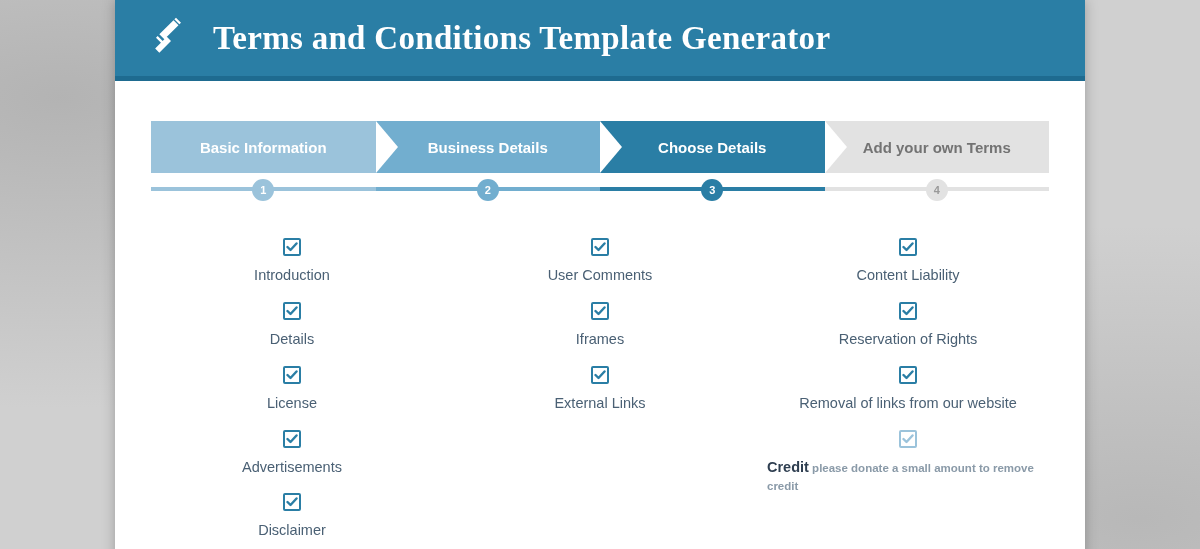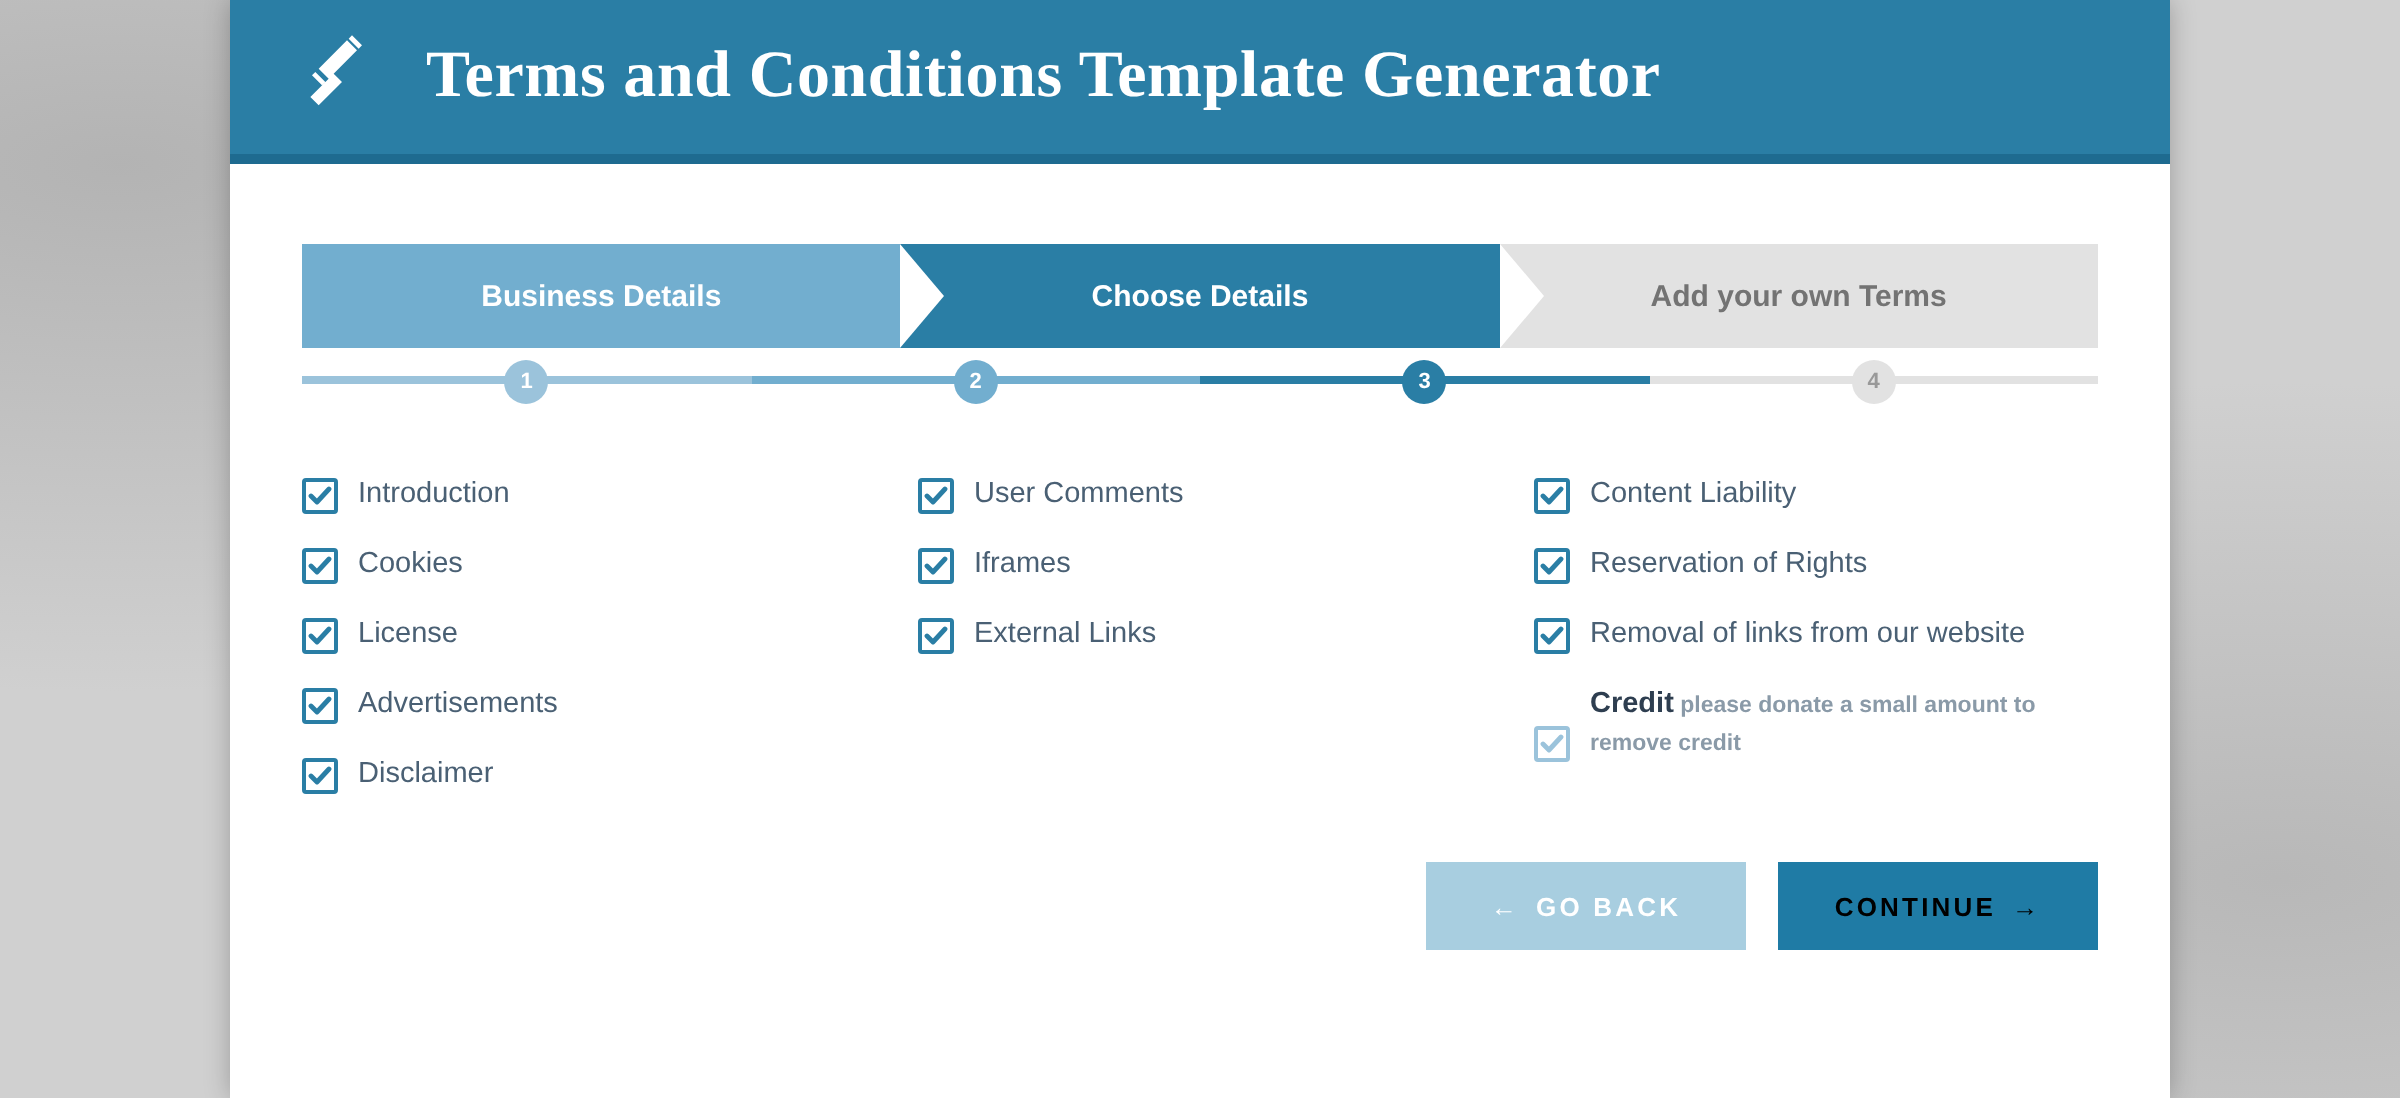--- a/index.html
+++ b/index.html
@@ -108,22 +108,22 @@
       content: ""; flex: 1; height: 1px; background: #dcdcdc;
     }
     .instruction .strong { font-weight: 700; color: #314559; }
     .clauses {
       display: grid;
       grid-template-columns: 1fr 1fr 1fr;
       gap: 0 26px;
     }
     .clause-col { }
     .clause-item {
-      display: flex; align-items: flex-end; gap: 10px;
-      margin-bottom: 16px; cursor: pointer;
+      display: flex; align-items: center; gap: 10px;
+      margin-bottom: 16px; cursor: pointer; flex-direction: column;
     }
     .checkbox {
       width: 18px; height: 18px; flex-shrink: 0;
       border: 2px solid #2a7ea5; border-radius: 2px;
       display: flex; align-items: center; justify-content: center;
       margin-top: 1px;
     }
     .checkbox svg { stroke: #2a7ea5; }
     .checkbox.dim { border-color: #9bc3db; }
     .checkbox.dim svg { stroke: #9bc3db; }
@@ -155,20 +155,24 @@
       <svg width="40" height="40" viewBox="0 0 24 24" fill="#fff">
         <path d="M13.5 2.5 L16.5 5.5 L8 14 L5 11 Z M15 1 L18 4 L17 5 L14 2 Z M4 12 L7 15 L6 16 L3 13 Z M9.5 12.5 L12 15 L5 22 L2.5 19.5 Z"></path>
       </svg>
     </span>
     <h1>Terms and Conditions Template Generator</h1>
   </div>
 
   <div class="body">
 
     <div class="stepper">
+      <div class="step step-1">
+        <span class="arrow-bg"></span>
+        <span class="label">Basic Information</span>
+      </div>
       <div class="step step-2">
         <span class="notch"></span>
           <span class="arrow-bg"></span>
         <span class="label">Business Details</span>
       </div>
       <div class="step step-3">
         <span class="notch"></span>
           <span class="arrow-bg"></span>
         <span class="label">Choose Details</span>
       </div>
@@ -210,21 +214,21 @@
               </svg>
             </span>
             <span class="clause-label">Introduction</span>
           </div>
           <div class="clause-item">
             <span class="checkbox">
               <svg width="12" height="10" viewBox="0 0 12 10" fill="none" stroke-width="2.4" stroke-linecap="round" stroke-linejoin="round">
                 <path d="M1.5 5 L4.5 8 L10.5 1.5"></path>
               </svg>
             </span>
-            <span class="clause-label">Cookies</span>
+            <span class="clause-label">Details</span>
           </div>
           <div class="clause-item">
             <span class="checkbox">
               <svg width="12" height="10" viewBox="0 0 12 10" fill="none" stroke-width="2.4" stroke-linecap="round" stroke-linejoin="round">
                 <path d="M1.5 5 L4.5 8 L10.5 1.5"></path>
               </svg>
             </span>
             <span class="clause-label">License</span>
           </div>
           <div class="clause-item">

